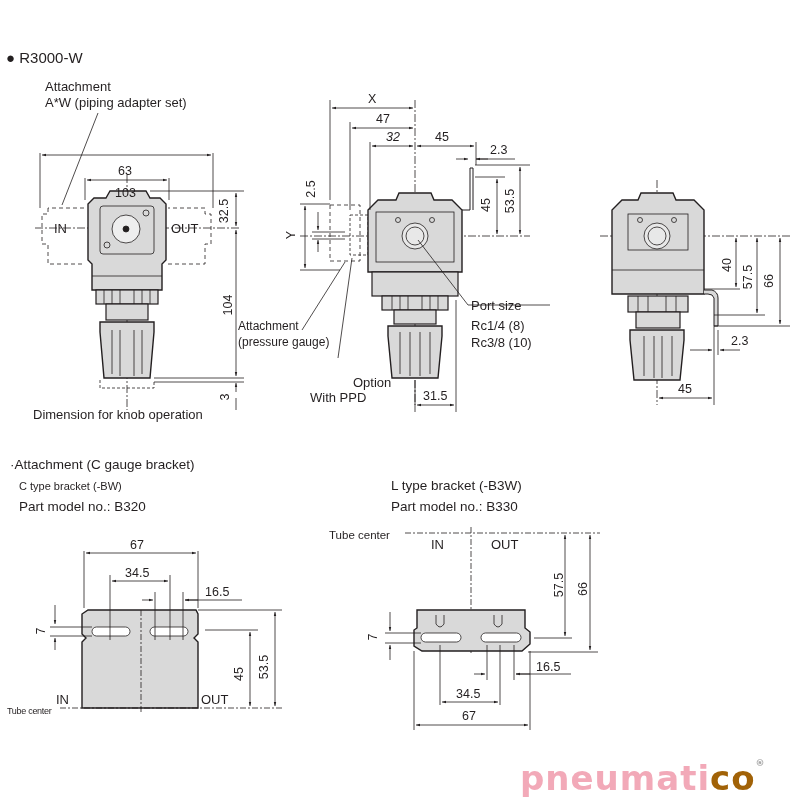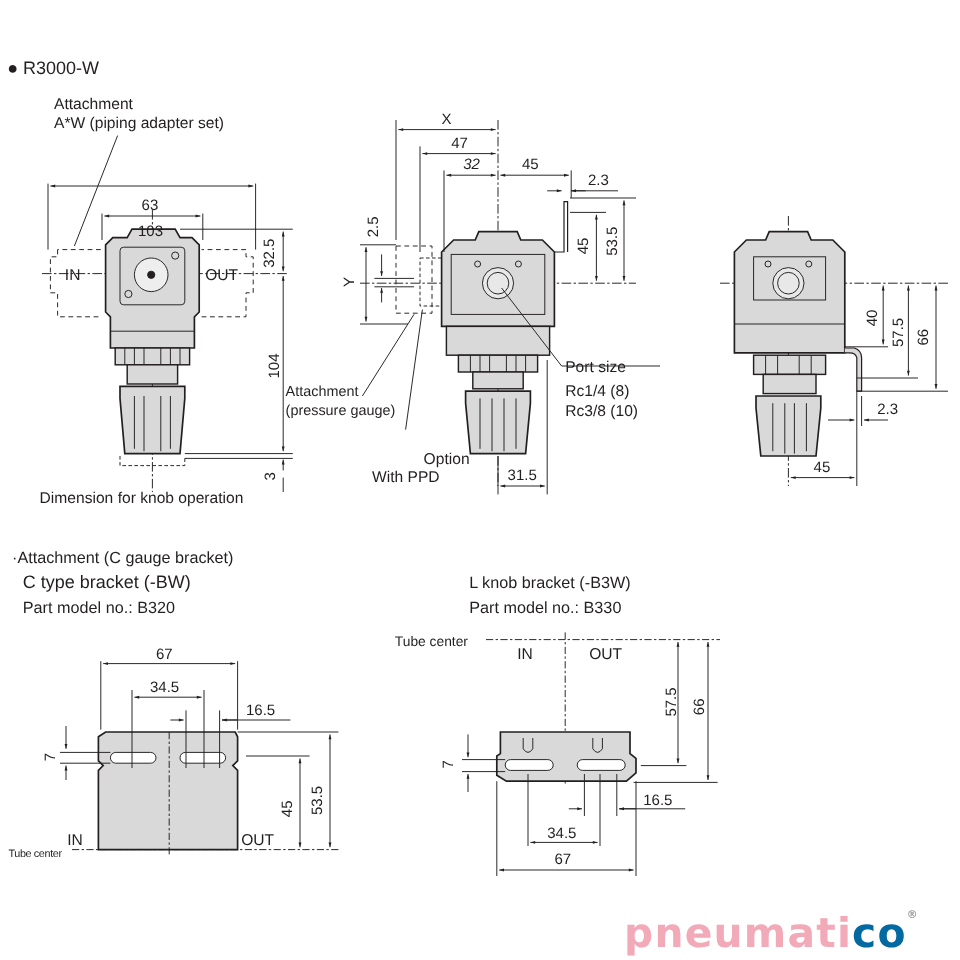--- a/index.html
+++ b/index.html
@@ -6,21 +6,21 @@
   body { width:800px; height:800px; position:relative; overflow:hidden;
          font-family:"Liberation Sans", sans-serif; color:#231f20; }
   .txt { position:absolute; font-size:13px; line-height:16px; white-space:nowrap; }
   .small { font-size:9px; letter-spacing:-0.3px; }
   .dim { position:absolute; font-size:12.5px; white-space:nowrap; }
   .vdim { position:absolute; font-size:12.5px; white-space:nowrap; transform:rotate(-90deg); transform-origin:center center; }
   svg.draw { position:absolute; left:0; top:0; }
   .logo { position:absolute; left:520px; top:758px; font-family:"DejaVu Sans", sans-serif;
           font-weight:bold; font-size:34px; letter-spacing:1px; }
   .logo .pink { color:#f2a9b8; }
-  .logo .grey { color:#0369a1; }
+  .logo .grey { color:#a16207; }
   .logo .reg { font-size:9px; color:#9a9a9a; vertical-align:top; }
 </style>
 </head>
 <body>
 
 <svg class="draw" width="800" height="800" viewBox="0 0 800 800">
   <defs>
     <marker id="ar" viewBox="0 0 10 10" refX="10" refY="5" markerWidth="8" markerHeight="5" orient="auto-start-reverse">
       <path d="M0,2 L10,5 L0,8 z" fill="#231f20"></path>
     </marker>
@@ -270,33 +270,33 @@
 <div class="txt" style="left:471px;top:335px;">Rc3/8 (10)</div>
 <div class="dim" style="left:423px;top:389px;">31.5</div>
 
 <div class="vdim" style="left:720px;top:258px;">40</div>
 <div class="vdim" style="left:736px;top:270px;">57.5</div>
 <div class="vdim" style="left:762px;top:274px;">66</div>
 <div class="dim" style="left:731px;top:334px;">2.3</div>
 <div class="dim" style="left:678px;top:382px;">45</div>
 
 <div class="txt" style="left:10px;top:457px;font-size:13.5px;">·Attachment (C gauge bracket)</div>
-<div class="txt" style="left:19px;top:478px;font-size:15px;text-align:center;">C type bracket (-BW)</div>
+<div class="txt" style="left:19px;top:478px;font-size:11px;text-align:center;">C type bracket (-BW)</div>
 <div class="txt" style="left:19px;top:499px;font-size:13.5px;">Part model no.: B320</div>
 <div class="dim" style="left:130px;top:538px;">67</div>
 <div class="dim" style="left:125px;top:566px;">34.5</div>
 <div class="dim" style="left:205px;top:585px;">16.5</div>
 <div class="vdim" style="left:38px;top:624px;">7</div>
 <div class="vdim" style="left:232px;top:667px;">45</div>
 <div class="vdim" style="left:252px;top:660px;">53.5</div>
 <div class="txt" style="left:56px;top:692px;">IN</div>
 <div class="txt" style="left:201px;top:692px;">OUT</div>
 <div class="txt small" style="left:7px;top:703px;">Tube center</div>
 
-<div class="txt" style="left:391px;top:478px;font-size:13.5px;">L knob bracket (-B3W)</div>
+<div class="txt" style="left:391px;top:478px;font-size:13.5px;">L type bracket (-B3W)</div>
 <div class="txt" style="left:391px;top:499px;font-size:13.5px;">Part model no.: B330</div>
 <div class="txt" style="left:329px;top:527px;font-size:11.5px;">Tube center</div>
 <div class="txt" style="left:431px;top:537px;">IN</div>
 <div class="txt" style="left:491px;top:537px;">OUT</div>
 <div class="vdim" style="left:547px;top:578px;">57.5</div>
 <div class="vdim" style="left:576px;top:582px;">66</div>
 <div class="vdim" style="left:370px;top:630px;">7</div>
 <div class="dim" style="left:536px;top:660px;">16.5</div>
 <div class="dim" style="left:456px;top:687px;">34.5</div>
 <div class="dim" style="left:462px;top:709px;">67</div>

